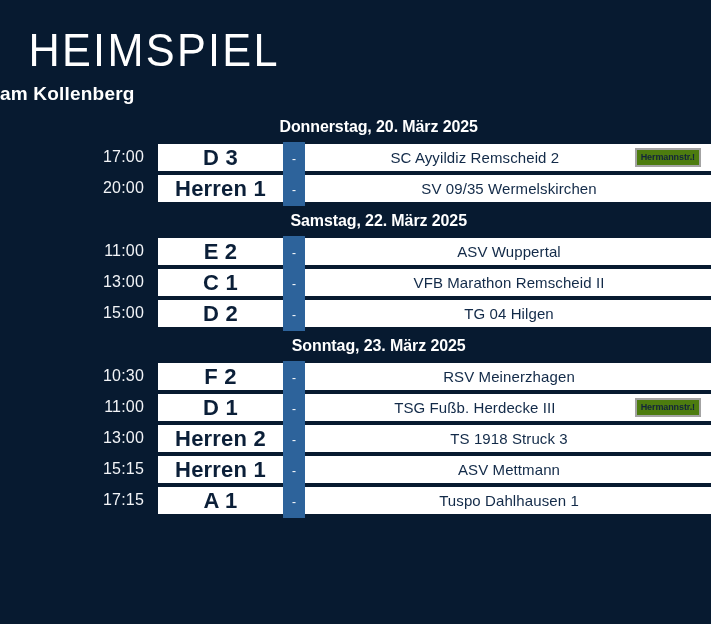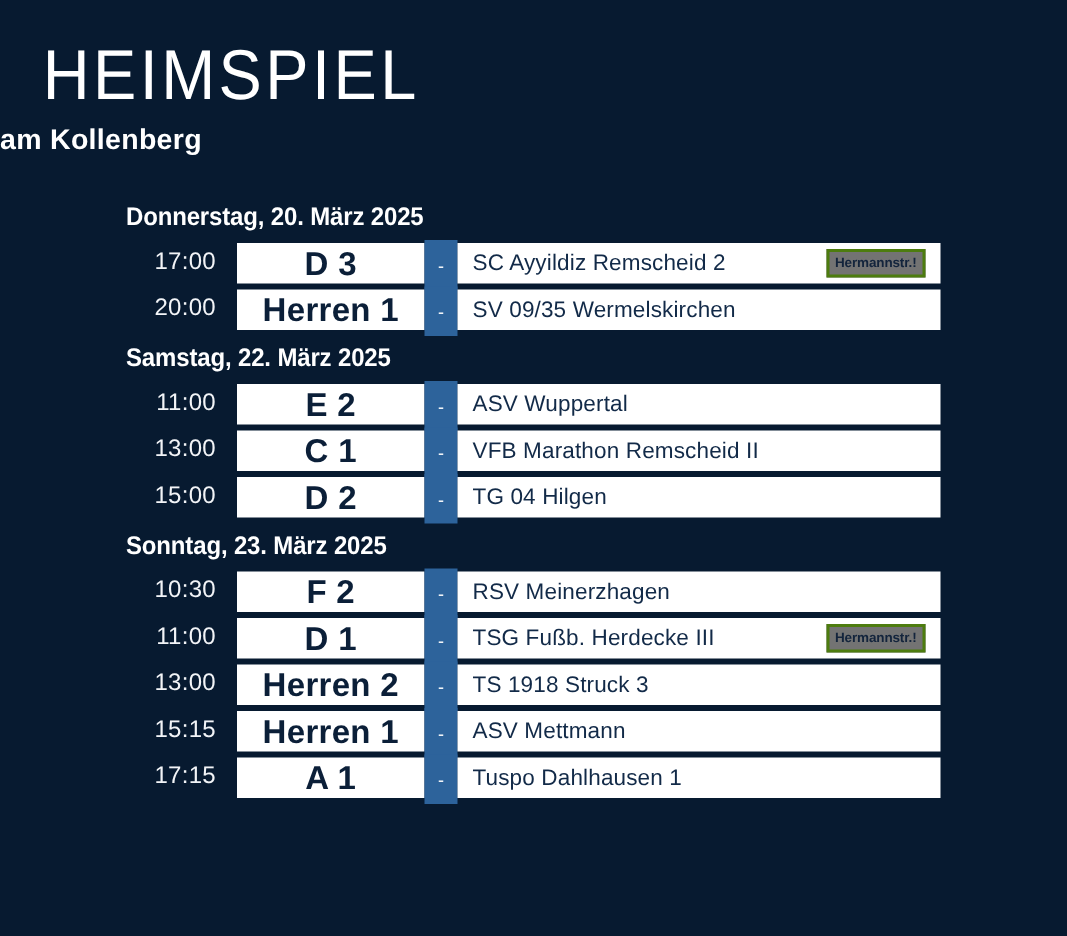--- a/index.html
+++ b/index.html
@@ -33,23 +33,23 @@
   .subtitle {
     color: #ffffff;
     font-size: 19px;
     font-weight: 700;
     margin-top: 10px;
     letter-spacing: 0.2px;
   }
 
   
   .schedule {
-    margin-top: 30px;
+    margin-top: 12px;
     padding-left: 84px;
-    padding-right: 84px;
+    text-align: center;
   }
 
   .day-block { margin-bottom: 0px; }
 
   .day-header {
     color: #ffffff;
     font-size: 17px;
     font-weight: bold;
     letter-spacing: -0.1px;
     margin-bottom: 7px;
@@ -128,29 +128,29 @@
     align-items: center;
     padding-left: 10px;
     padding-right: 8px;
     box-sizing: border-box;
     letter-spacing: 0.1px;
     position: relative;
   }
   .guest-name { flex: 1 1 auto; white-space: nowrap; }
 
   .badge {
-    border: 2px solid #4d7c0f;
+    border: 2px solid #a3a3a3;
     color: #13243c;
     font-size: 9px;
     font-weight: bold;
     line-height: 1;
     padding: 3px 4px 3px 4px;
     white-space: nowrap;
     margin-right: 2px;
-    background: #737373;
+    background: #4d7c0f;
     letter-spacing: -0.1px;
   }
 </style>
 </head>
 <body>
 
 <div class="header">
   <div class="title">HEIMSPIEL</div>
   <div class="subtitle">am Kollenberg</div>
 </div>

